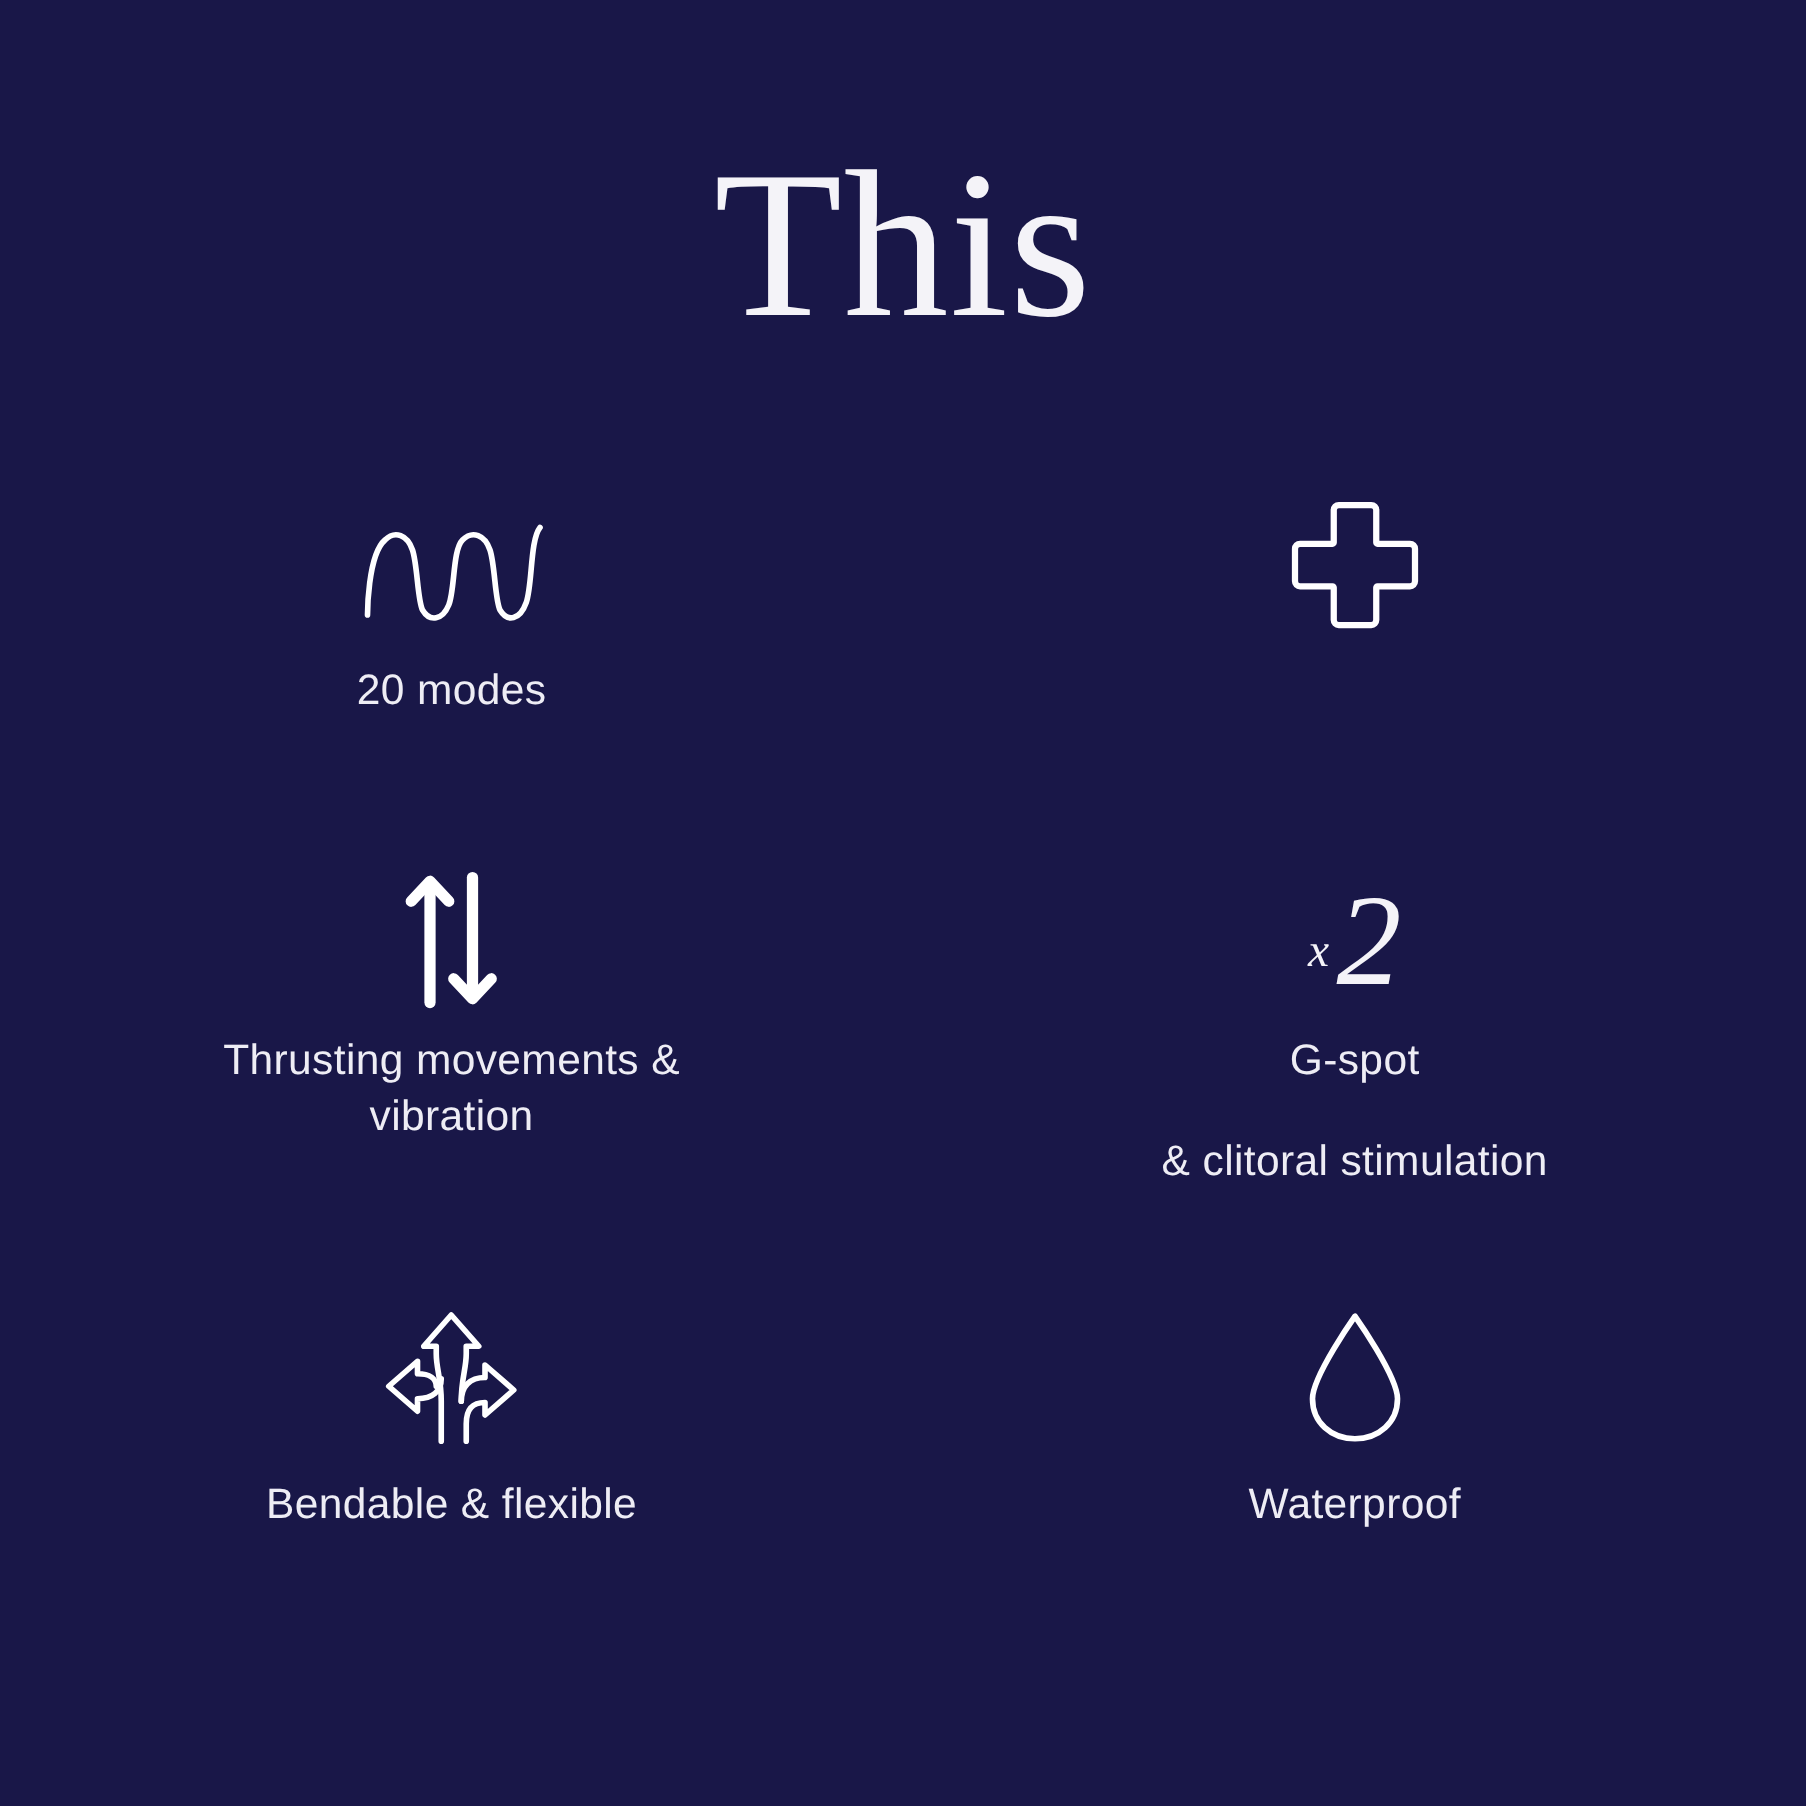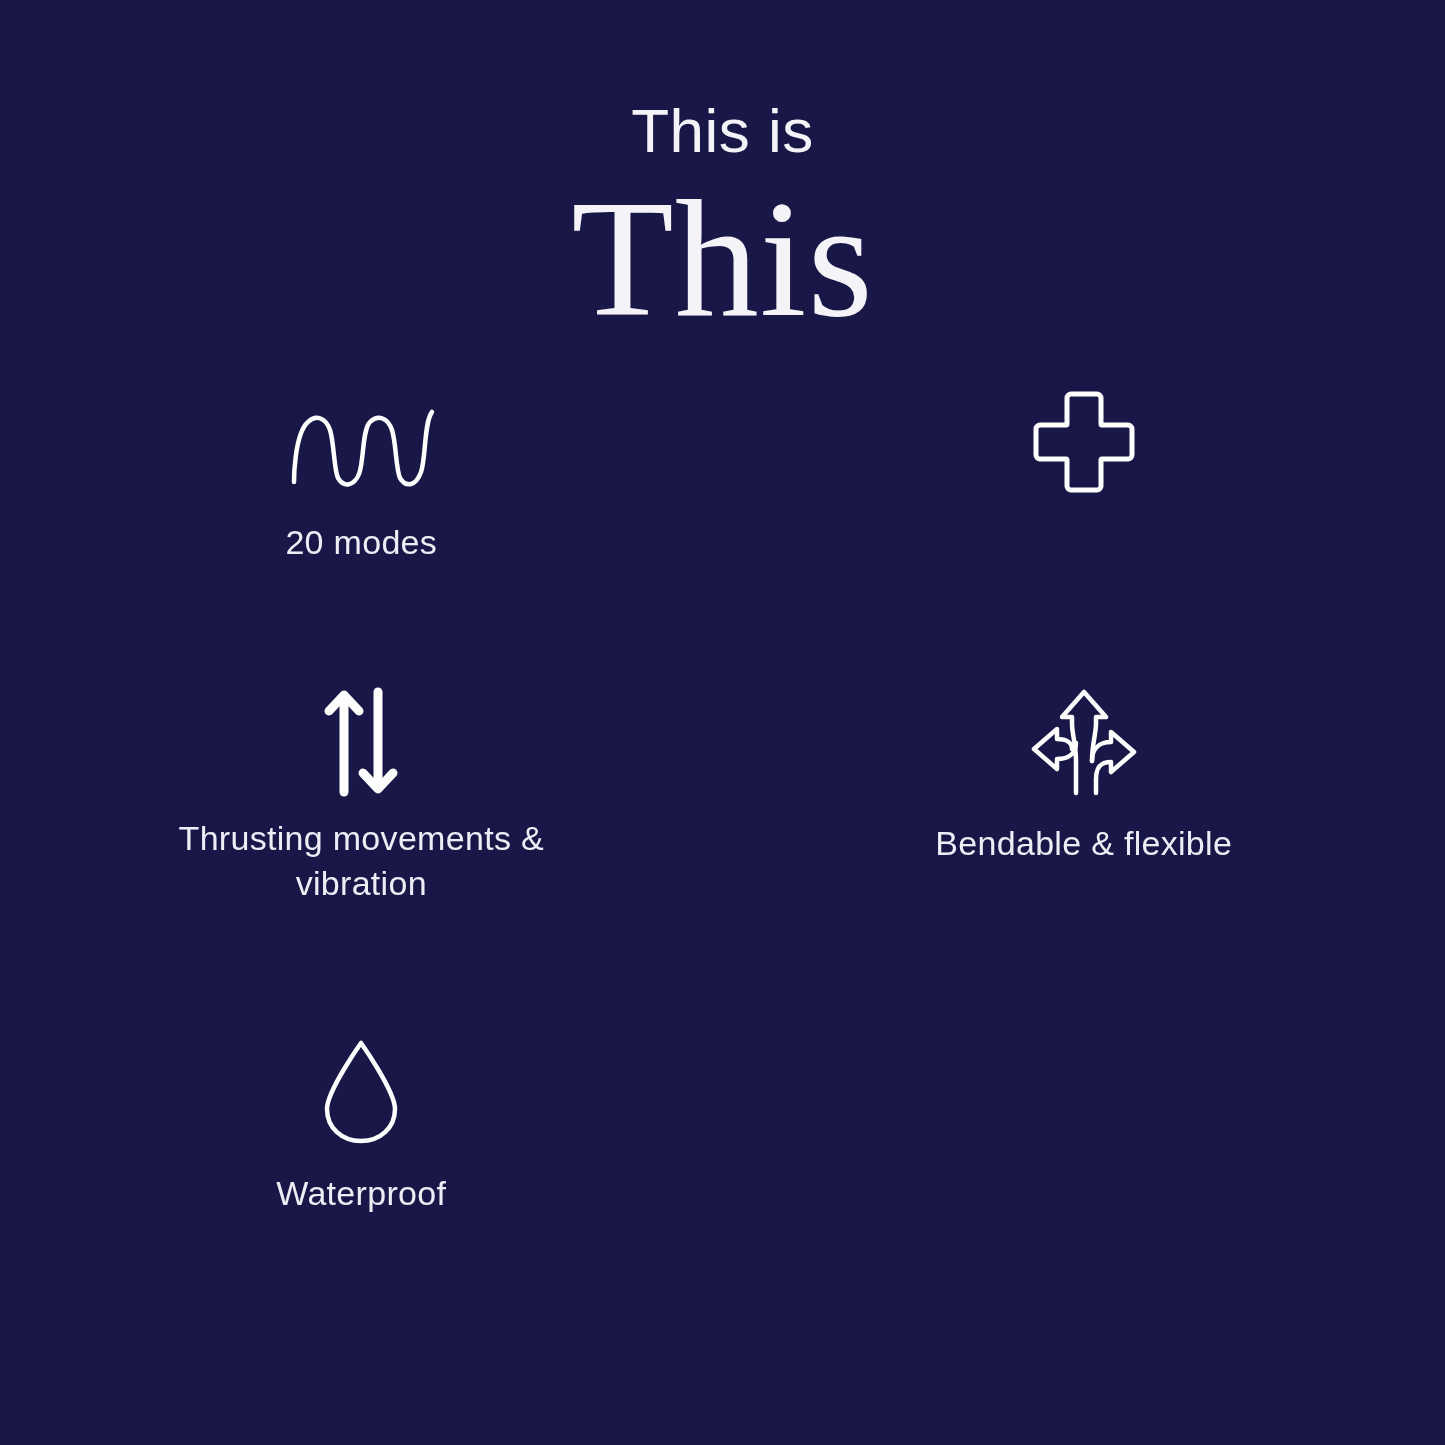--- a/index.html
+++ b/index.html
@@ -50,21 +50,21 @@
     font-size:168px;
     line-height:1.08;
     letter-spacing:1px;
     margin-top:6px;
     color:#f4f3f8;
   }
 
   
   .features {
     position:absolute;
-    top:380px;
+    top:390px;
     left:0;
     width:100%;
     display:grid;
     grid-template-columns:1fr 1fr;
     grid-template-rows:295px 350px auto;
     justify-items:center;
   }
 
   .feature {
     width:100%;
@@ -122,21 +122,20 @@
   }
   .script-mark .x  { font-size:38px; vertical-align:14px; margin-right:6px; }
   .script-mark .n  { font-size:104px; }
 </style>
 </head>
 <body style="background: rgb(25, 23, 72);">
 
 <div class="poster" style="background: rgb(25, 23, 72);">
 
   <div class="heading">
-    <span class="heading-line1">This is</span>
     <span class="heading-line2">This</span>
   </div>
 
   <div class="features">
 
     <div class="feature row1">
       <div class="feature-icon">
         <svg width="150" height="90" viewBox="0 0 150 90" fill="none" stroke="#ffffff" stroke-width="4.5" stroke-linecap="round" stroke-linejoin="round">
           <path d="M8 82 C8 82 8 34 22 22 C30 14 40 18 44 30 C48 42 48 70 52 78 C58 88 68 86 73 74 C78 62 76 30 84 22 C92 14 102 18 106 30 C110 42 110 70 114 78 C120 88 130 86 135 72 C140 58 138 22 146 12"></path>
         </svg>
@@ -157,20 +156,29 @@
         <svg width="76" height="106" viewBox="0 0 76 106" fill="none" stroke="#ffffff" stroke-width="9" stroke-linecap="round" stroke-linejoin="round">
           <path d="M21 103 L21 7"></path>
           <path d="M6 22 L21 6 L36 22"></path>
           <path d="M55 3 L55 99"></path>
           <path d="M40 84 L55 100 L70 84"></path>
         </svg>
       </div>
       <div class="feature-label two-line">Thrusting movements &amp; vibration</div>
     </div>
 
+    <div class="feature row2">
+      <div class="feature-icon">
+        <div class="script-mark">
+          <span class="x">x</span><span class="n">2</span>
+        </div>
+      </div>
+      <div class="feature-label">G-spot</div>
+      <div class="feature-sublabel">&amp; clitoral stimulation</div>
+    </div>
 
     <div class="feature row3">
       <div class="feature-icon">
         <svg width="110" height="108" viewBox="0 0 110 108" fill="none" stroke="#ffffff" stroke-width="4.5" stroke-linecap="round" stroke-linejoin="round">
 
           <path d="M47 106 L47 74 C47 56 43 48 43 36 L43 30 L33 30 L55 5 L77 30 L67 30 L67 36 C67 48 63 56 63 74"></path>
 
           <path d="M63 74 C63 62 70 55 82 55 L82 45 L105 65 L82 85 L82 75 C72 75 67 80 67 92 L67 106"></path>
 
           <path d="M43 62 C43 56 38 52 28 52 L28 42 L5 62 L28 82 L28 72 C40 72 47 66 47 56"></path>

